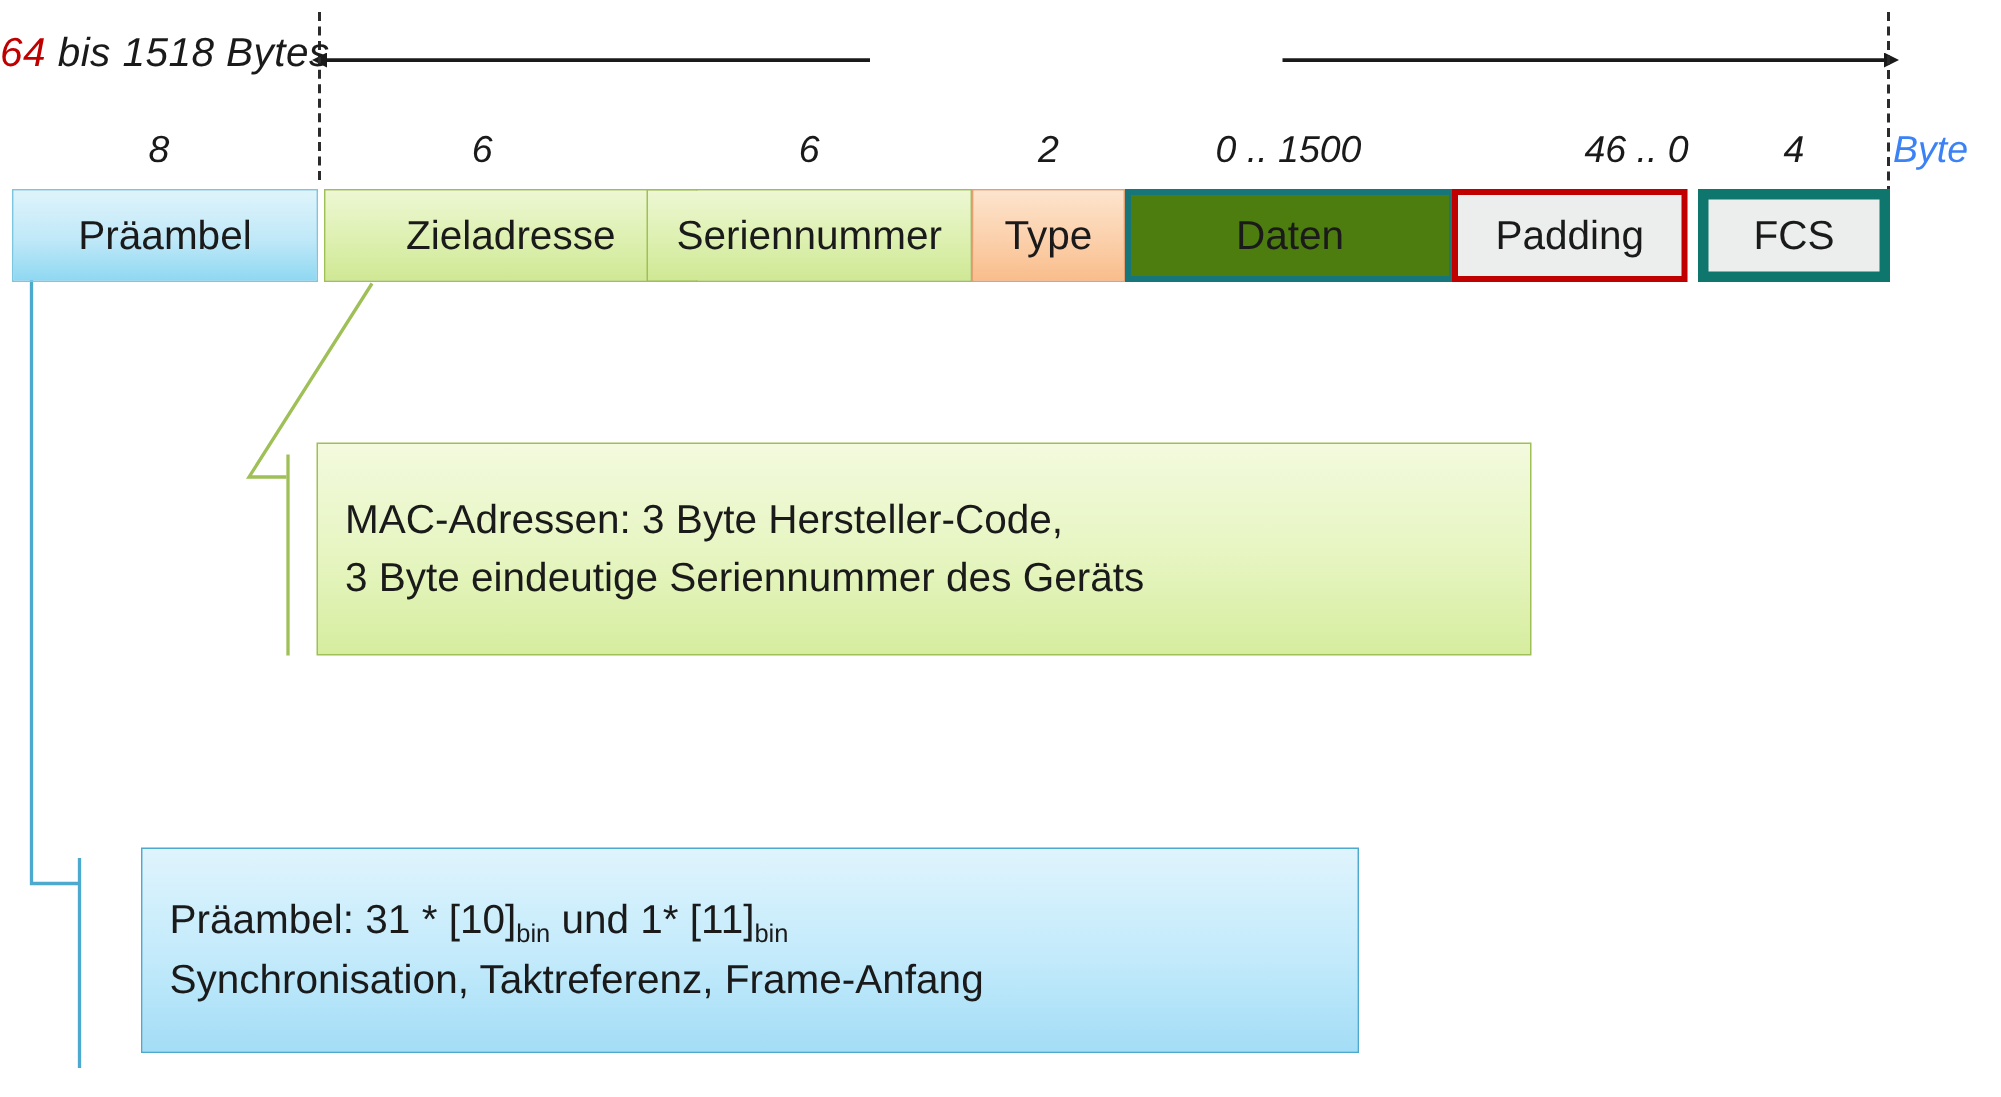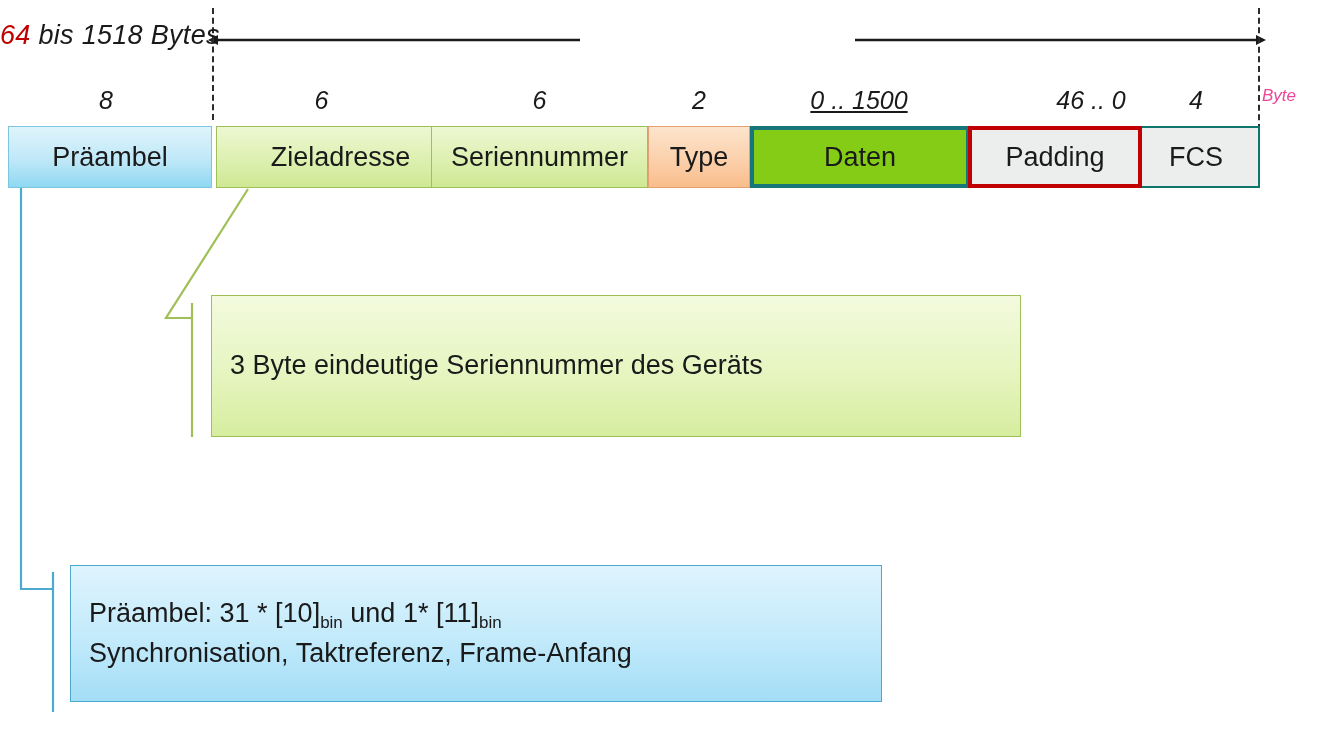--- a/index.html
+++ b/index.html
@@ -49,22 +49,22 @@
     font-size: 25px;
     text-align: center;
     color: #1a1a1a;
     white-space: nowrap;
   }
   .byte-unit {
     position: absolute;
     top: 86px;
     left: 1262px;
     font-style: italic;
-    font-size: 17px;
-    color: #ec4899;
+    font-size: 25px;
+    color: #3b82f6;
     white-space: nowrap;
   }
 
   
   .frame-row { position: absolute; top: 126px; left: 0; height: 62px; }
   .cell {
     position: absolute;
     top: 0;
     height: 62px;
     box-sizing: border-box;
@@ -82,24 +82,24 @@
   .cell-addr {
     background: linear-gradient(180deg, #edf7d3 0%, #ddf0b0 55%, #cfe894 100%);
     border: 1px solid #9fbf57;
   }
   .cell-type {
     background: linear-gradient(180deg, #fde4cd 0%, #fbd0ab 55%, #f9bd8b 100%);
     border: 1px solid #e3a172;
   }
   .cell-plain {
     background: #eceded;
-    border: 2px solid #0f766e;
+    border: 7px solid #0f766e;
   }
   .cell-daten {
-    background: #84cc16;
+    background: #4d7c0f;
     border: 4px solid #16767a;
   }
   .cell-padding {
     background: #eceded;
     border: 4px solid #c00000;
     z-index: 3;
   }
 
   
   .callout {
@@ -113,20 +113,21 @@
     color: #1a1a1a;
     padding: 0 18px;
   }
   .callout-green {
     background: linear-gradient(180deg, #f3fade 0%, #e6f5c0 55%, #d6ed9f 100%);
     border: 1px solid #9fbf57;
   }
   .callout-blue {
     background: linear-gradient(180deg, #dff4fd 0%, #c2eafb 55%, #a3ddf6 100%);
     border: 1px solid #4ea9cf;
+    margin-left: 24px;
   }
   .callout sub {
     font-size: 17px;
     vertical-align: baseline;
     position: relative;
     top: 6px;
   }
 
   
   .connectors {
@@ -166,42 +167,43 @@
   <div class="guide" style="left:1258px; top:8px; height:122px;"></div>
 
   <div class="span-label">
     <span class="num-red">64</span><span class="rest"> bis 1518 Bytes</span>
   </div>
 
   <div class="byte-label" style="left:0px; width:212px;">8</div>
   <div class="byte-label" style="left:212px; width:219px;">6</div>
   <div class="byte-label" style="left:431px; width:217px;">6</div>
   <div class="byte-label" style="left:648px; width:102px;">2</div>
-  <div class="byte-label" style="left:750px; width:218px;text-decoration:underline;">0 .. 1500</div>
+  <div class="byte-label" style="left:750px; width:218px;">0 .. 1500</div>
   <div class="byte-label" style="left:1008px; width:166px;">46 .. 0</div>
   <div class="byte-label" style="left:1134px; width:124px;">4</div>
   <div class="byte-unit">Byte</div>
 
   <div class="frame-row">
     <div class="cell cell-praeambel" style="left:8px; width:204px;">Präambel</div>
 
     <div class="cell cell-addr" style="left:216px; width:249px;">Zieladresse</div>
 
     <div class="cell cell-addr" style="left:431px; width:217px;">Seriennummer</div>
 
     <div class="cell cell-type" style="left:648px; width:102px;text-align:center;">Type</div>
 
     <div class="cell cell-daten" style="left:750px; width:220px;">Daten</div>
 
-    <div class="cell cell-padding" style="left:968px; width:174px;">Padding</div>
+    <div class="cell cell-padding" style="left:968px; width:157px;">Padding</div>
 
     <div class="cell cell-plain" style="left:1132px; width:128px;">FCS</div>
   </div>
 
   <div class="callout callout-green" style="left:211px; top:295px; width:810px; height:142px;">
+    <div>MAC-Adressen: 3 Byte Hersteller-Code,</div>
     <div>3 Byte eindeutige Seriennummer des Geräts</div>
   </div>
 
   <div class="callout callout-blue" style="left:70px; top:565px; width:812px; height:137px;">
     <div>
       <span>Präambel: 31 * [10]</span><sub>bin</sub><span> und 1* [11]</span><sub>bin</sub>
     </div>
     <div>Synchronisation, Taktreferenz, Frame-Anfang</div>
   </div>
 

